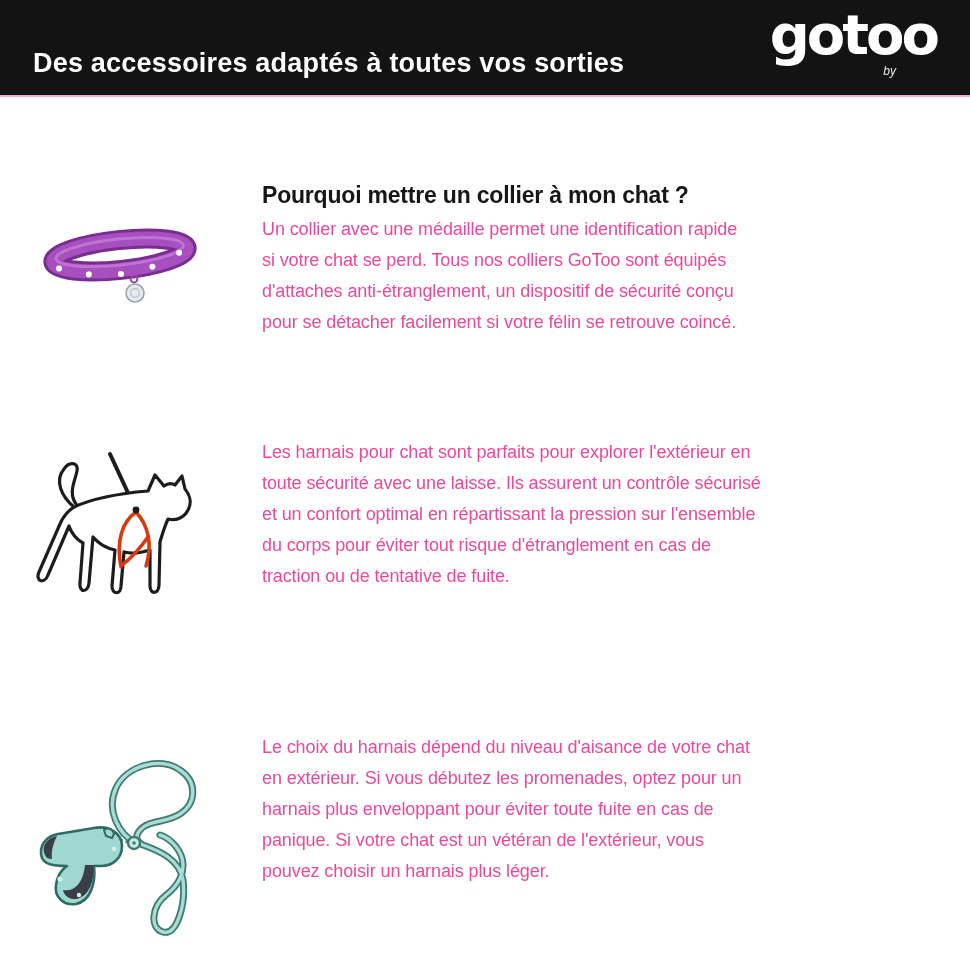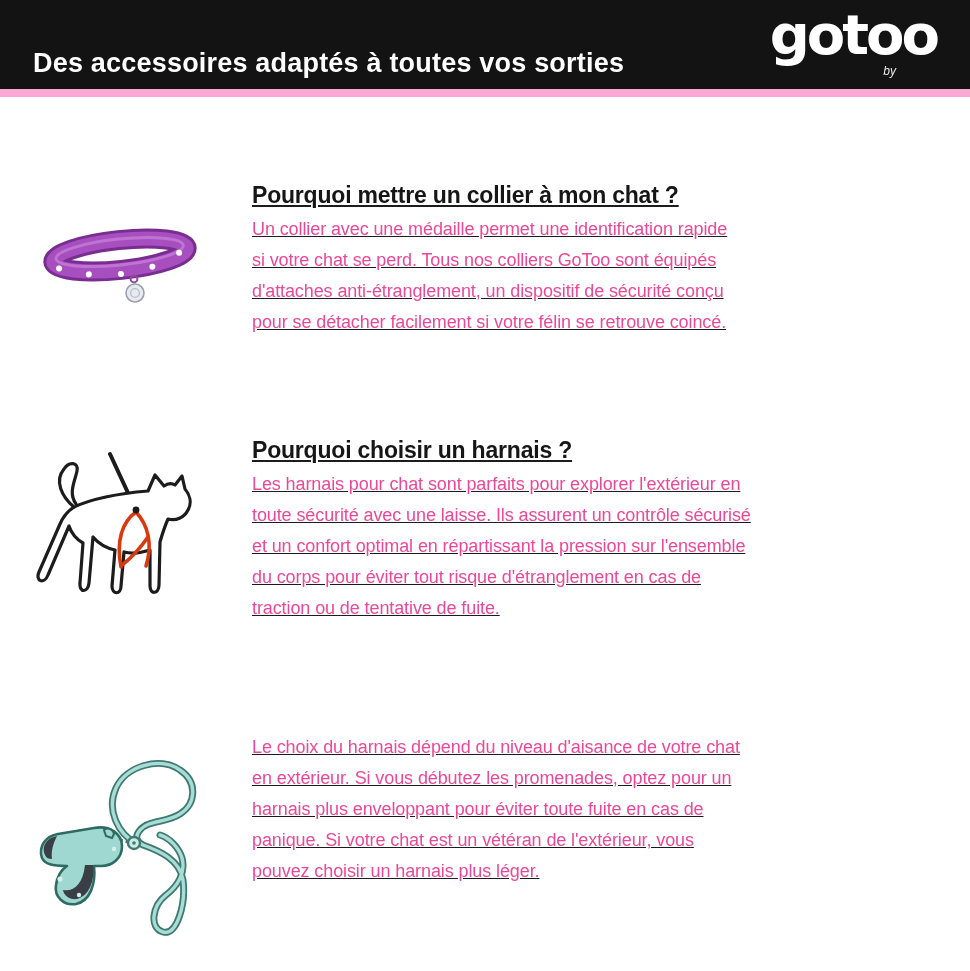--- a/index.html
+++ b/index.html
@@ -8,21 +8,21 @@
     width:970px;height:971px;
     background:#ffffff;
     overflow:hidden;
     font-family:"Liberation Sans", sans-serif;
     color:#1c1c1c;
   }
   
   .topbar{
     position:absolute;left:0;top:0;width:970px;height:97px;
     background:#131313;
-    border-bottom:8px solid #f9a8d4;
+    border-bottom:2px solid #f9a8d4;
     box-sizing:border-box;
   }
   .tagline{
     position:absolute;left:33px;top:48px;
     font-size:27px;font-weight:bold;color:#ffffff;
     letter-spacing:.2px;white-space:nowrap;
   }
   .logo{
     position:absolute;right:33px;top:6px;
     display:flex;flex-direction:column;align-items:flex-end;
@@ -40,21 +40,21 @@
   }
   .logo-by{
     font-size:12px;font-style:italic;font-weight:400;color:#e8e8e8;
     margin-right:2px;transform:translateY(2px);
   }
   .logo-brand{
     font-size:20px;font-weight:bold;letter-spacing:2px;
   }
   .logo-glyph{display:inline-block;transform:translateY(1px);}
   
-  .copy{position:absolute;left:252px;width:690px;text-decoration:underline;}
+  .copy{position:absolute;left:262px;width:690px;}
   .copy h2{
     margin:0 0 5px 0;
     font-size:23px;font-weight:bold;color:#161616;
     letter-spacing:-.2px;
   }
   .copy p{
     margin:0;
     font-size:18px;line-height:31px;color:#ec4899;
     letter-spacing:-.1px;
     white-space:pre-line;
@@ -143,21 +143,20 @@
 
       <g fill="none" stroke="#d8390f" stroke-width="3.6" stroke-linecap="round">
         <path d="M118,64 C104,74 98,93 103,119"></path>
         <path d="M118,64 C130,77 135,96 128,118"></path>
         <path d="M130,89 C121,102 112,111 104,117"></path>
       </g>
       <circle cx="118" cy="62" r="3.4" fill="#1c1c1c"></circle>
     </svg>
   </div>
   <section class="copy copy-2">
-    <h2>Pourquoi choisir un harnais ?</h2>
     <p>Les harnais pour chat sont parfaits pour explorer l'extérieur en
 toute sécurité avec une laisse. Ils assurent un contrôle sécurisé
 et un confort optimal en répartissant la pression sur l'ensemble
 du corps pour éviter tout risque d'étranglement en cas de
 traction ou de tentative de fuite.</p>
   </section>
 
   <div class="illus illus-leash">
     <svg width="180" height="200" viewBox="0 0 180 200">
 

